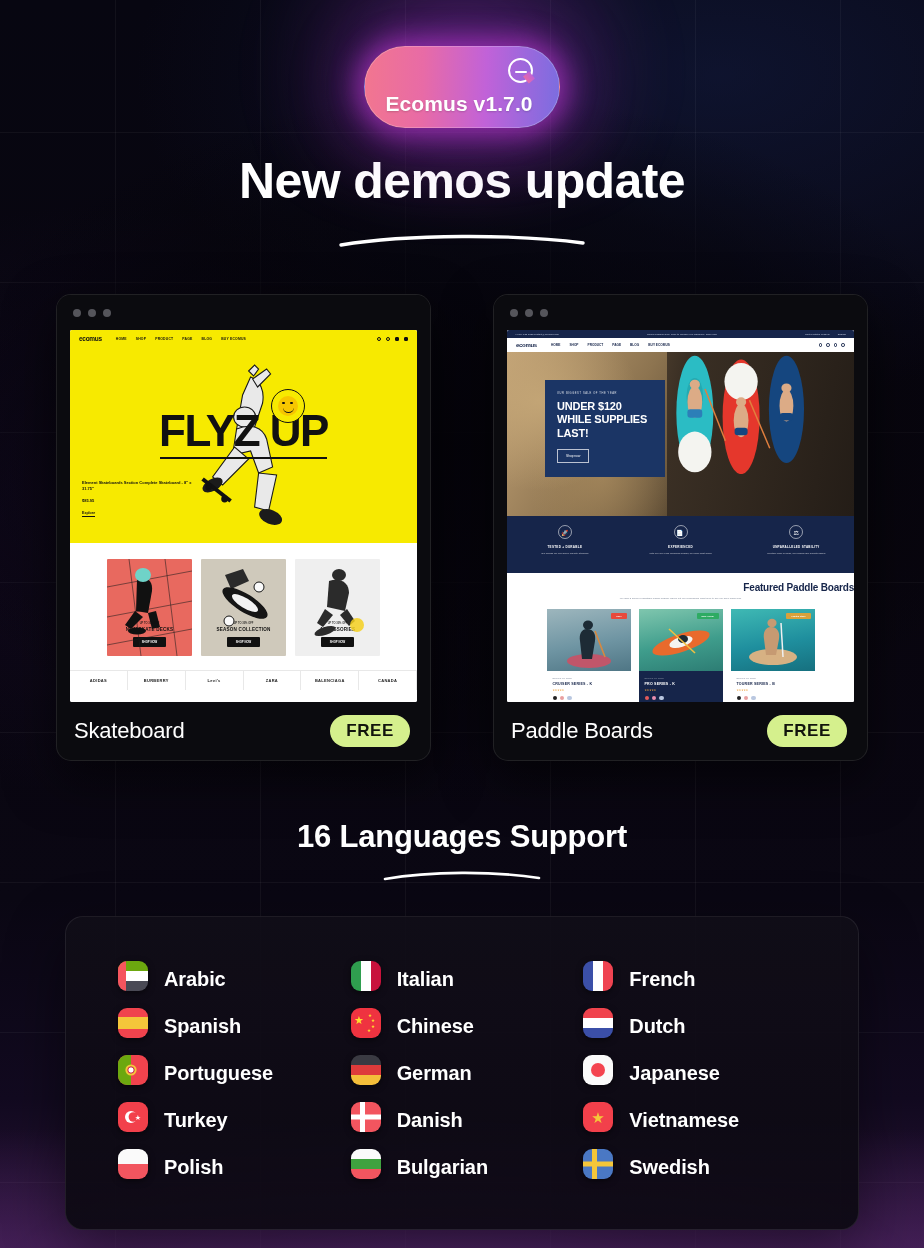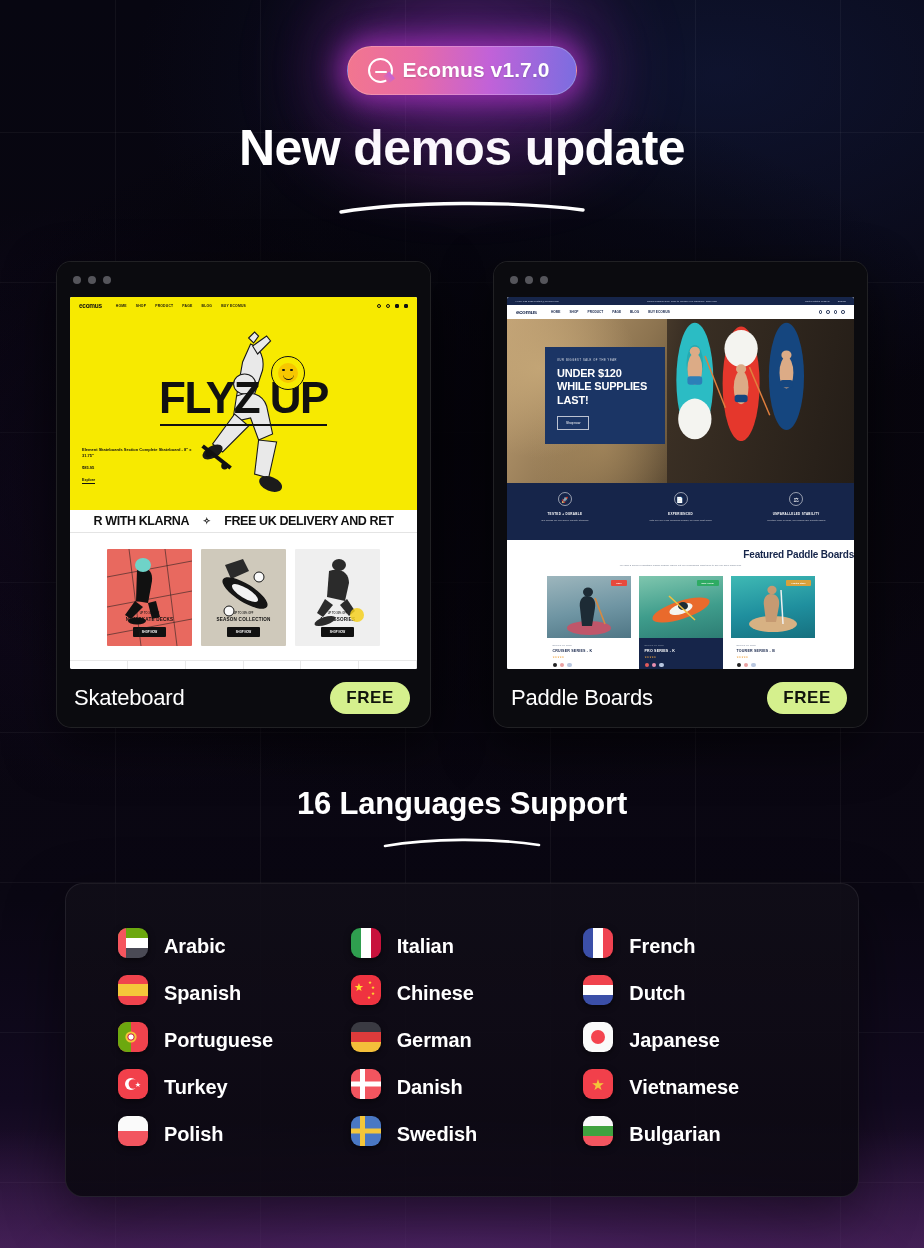--- a/index.html
+++ b/index.html
@@ -30,25 +30,25 @@
   .bg-purple2{position:absolute;left:0;right:0;bottom:0;height:120px;
      background:linear-gradient(180deg, rgba(60,25,80,.0), rgba(86,40,110,.55));}
   .bg-topglow{position:absolute;left:50%;top:-60px;transform:translateX(-50%);
      width:520px;height:260px;border-radius:50%;
      background:radial-gradient(circle, rgba(190,60,220,.30), transparent 68%);filter:blur(24px);}
 
   #page{position:relative;z-index:2;width:924px;height:1248px;}
 
   
   .badge-wrap{display:flex;justify-content:center;padding-top:46px;}
-  .badge{position:relative;display:inline-flex;align-items:flex-start;gap:9px;
+  .badge{position:relative;display:inline-flex;align-items:flex-end;gap:9px;
      padding:11px 26px 11px 20px;border-radius:999px;
      background:linear-gradient(92deg,#f2768f 0%,#e86ba6 30%,#c162d8 62%,#7b6de0 100%);
      box-shadow:0 0 26px 8px rgba(200,60,220,.55), 0 0 60px 18px rgba(150,40,200,.30);
-     border:1px solid rgba(255,255,255,.22);}
+     border:1px solid rgba(255,255,255,.22);flex-direction:column;}
   .badge .glyph{width:25px;height:25px;border-radius:50%;border:2.4px solid #fff;
      display:flex;align-items:center;justify-content:center;position:relative;flex:0 0 auto;}
   .badge .glyph::after{content:"";position:absolute;width:12px;height:2.4px;background:#fff;
      border-radius:2px;top:11px;left:5px;}
   .badge .glyph::before{content:"";position:absolute;width:8px;height:9px;
      background:linear-gradient(92deg,#e86ba6,#c162d8);right:-2px;bottom:-1px;transform:rotate(-40deg);}
   .badge-text{font-size:21px;font-weight:700;letter-spacing:.1px;color:#fff;
      text-shadow:0 1px 2px rgba(0,0,0,.18);}
 
   
@@ -252,25 +252,20 @@
             <div class="sk-underline"></div>
             <div class="sk-smiley">
                 <i></i>
               </div>
             <div class="sk-prod">
               <div class="t">Element Skateboards Section Complete Skateboard - 8" x 31.75"</div>
               <div class="p">$85.95</div>
               <div class="b">Explore</div>
             </div>
           </div>
-          <div class="sk-marq">
-            <span>R WITH KLARNA</span>
-            <span class="star">✧</span>
-            <span>FREE UK DELIVERY AND RET</span>
-          </div>
           <div class="sk-cats">
             <div class="sk-cat a">
               <svg viewBox="0 0 85 97" style="position:absolute;inset:0">
                 <g stroke="#1d1d1d" stroke-width="1" opacity=".55" fill="none">
                   <path d="M0 28 L85 12 M0 58 L85 42 M0 86 L85 70 M22 0 L34 97 M58 0 L70 97"></path>
                 </g>
                 <g fill="#111">
                   <path d="M30 20 c10 -4 16 2 15 12 l-4 22 -12 -2 z"></path>
                   <ellipse cx="36" cy="16" rx="8" ry="7" fill="#6fd3c8"></ellipse>
                   <path d="M28 52 l-10 14 6 4 12 -12z"></path>
@@ -650,35 +645,35 @@
                 <rect width="30" height="15" fill="#fafafa"></rect>
                 <rect y="15" width="30" height="15" fill="#f2555f"></rect>
               </svg>
           </span>
           <span class="lang-label">Polish</span>
         </div>
 
         <div class="lang-item">
           <span class="flag">
             <svg viewBox="0 0 30 30" width="30" height="30">
+                <rect width="30" height="10" fill="#fafafa"></rect>
+                <rect y="10" width="30" height="10" fill="#3fa23f"></rect>
+                <rect y="20" width="30" height="10" fill="#f2555f"></rect>
+              </svg>
+          </span>
+          <span class="lang-label">Bulgarian</span>
+        </div>
+
+        <div class="lang-item">
+          <span class="flag">
+            <svg viewBox="0 0 30 30" width="30" height="30">
                 <rect width="30" height="30" fill="#4a78c4"></rect>
                 <rect x="9" width="5" height="30" fill="#f4c63a"></rect>
                 <rect y="12.5" width="30" height="5" fill="#f4c63a"></rect>
               </svg>
           </span>
           <span class="lang-label">Swedish</span>
-        </div>
-
-        <div class="lang-item">
-          <span class="flag">
-            <svg viewBox="0 0 30 30" width="30" height="30">
-                <rect width="30" height="10" fill="#fafafa"></rect>
-                <rect y="10" width="30" height="10" fill="#3fa23f"></rect>
-                <rect y="20" width="30" height="10" fill="#f2555f"></rect>
-              </svg>
-          </span>
-          <span class="lang-label">Bulgarian</span>
         </div>
 
       </div>
     </div>
   </div>
 </div>
 
 </body></html>

